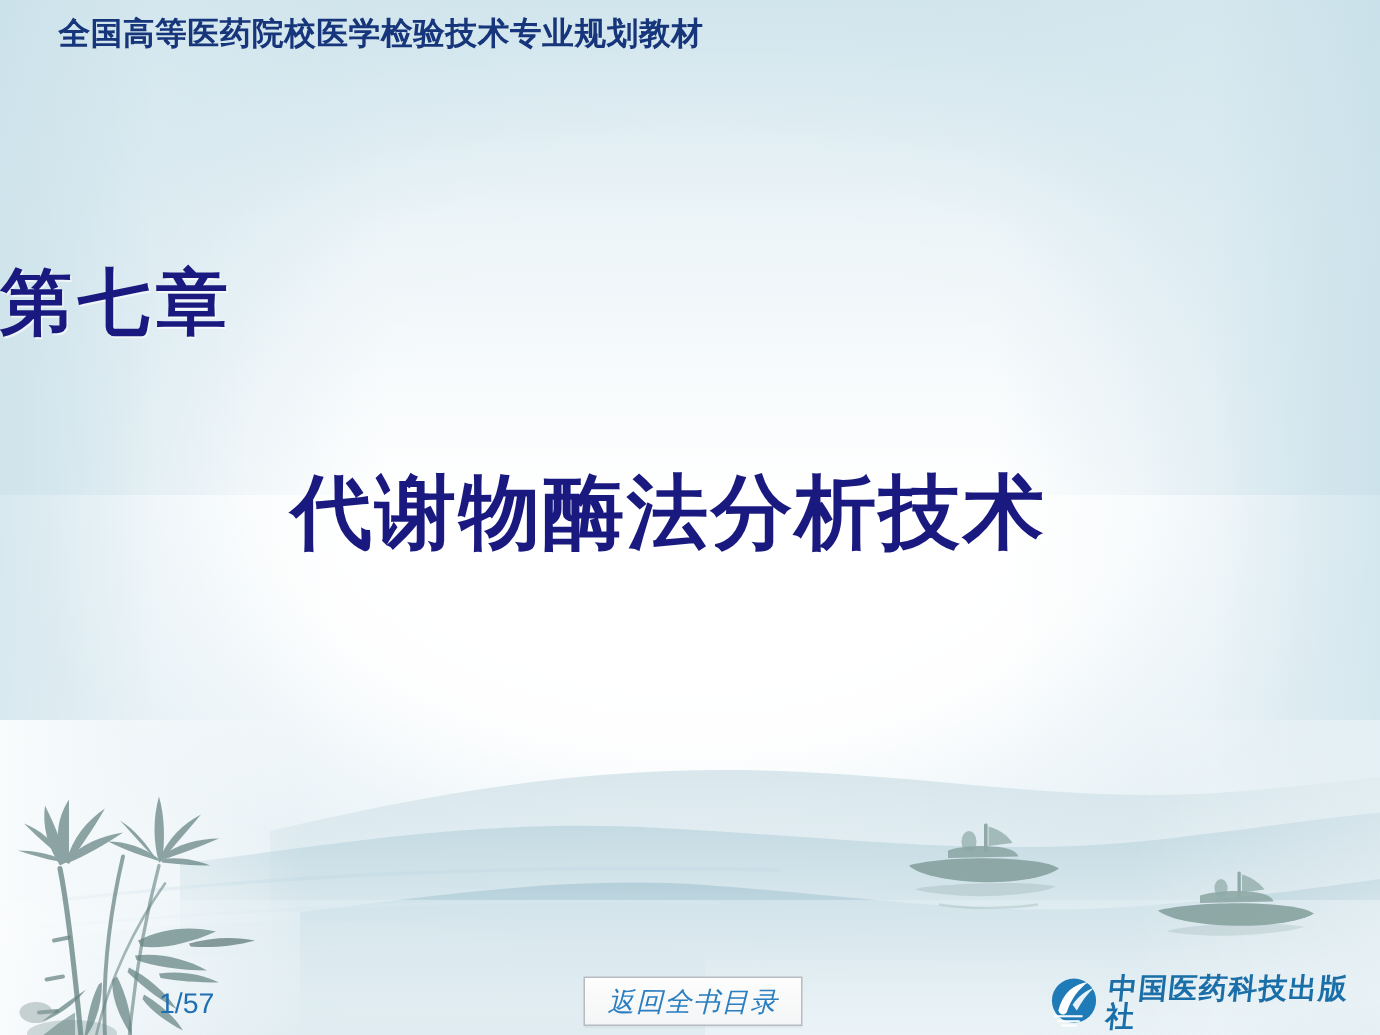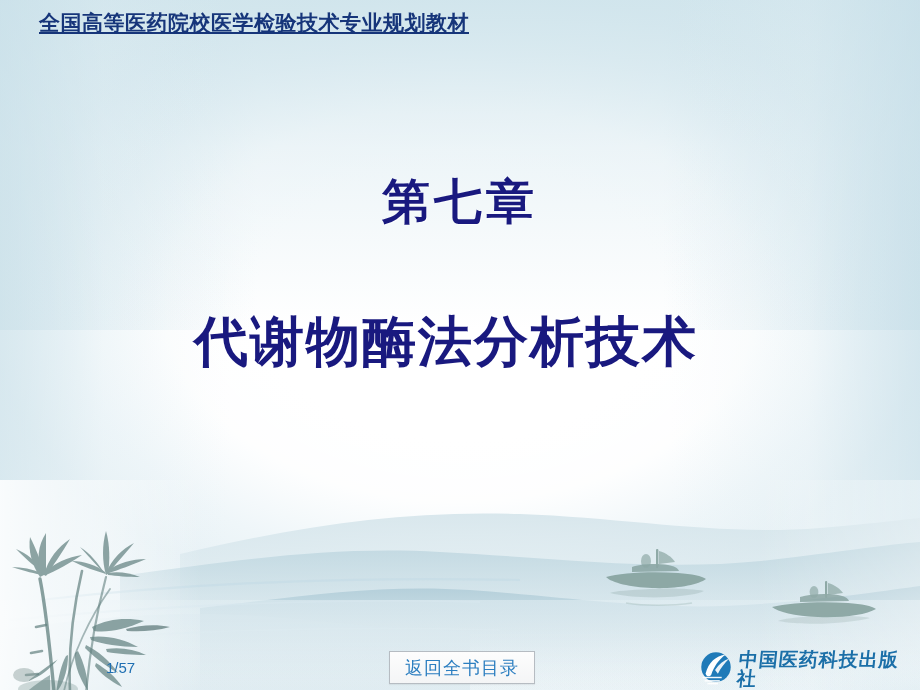--- a/index.html
+++ b/index.html
@@ -86,30 +86,28 @@
   .header {
     position:absolute;
     left:0; top:9px;
     width:508px;
     z-index:10;
     text-align:center;
     color:#16357a;
     font-weight:bold;
     letter-spacing:0.5px;
     line-height:1.32;
-    text-decoration:underline;
   }
   .header .h-line1 { font-size:21px; display:block; }
   .header .h-line2 { font-size:21px; display:block; }
 
   
   .chapter-label {
     position:absolute;
     left:0; top:170px; width:920px;
-    text-align:center;
     z-index:10;
     font-size:48px;
     font-weight:bold;
     color:#19197f;
     letter-spacing:4px;
     text-shadow:1px 1px 0 rgba(255,255,255,0.6);
   }
   .chapter-title {
     position:absolute;
     left:0; top:306px; width:892px;
@@ -120,41 +118,42 @@
     color:#19197f;
     letter-spacing:2px;
     text-shadow:1px 1px 0 rgba(255,255,255,0.6);
   }
 
   
   .page-number {
     position:absolute;
     left:106px; top:659px;
     z-index:12;
-    font-size:15px;
+    font-size:19px;
     color:#1f6fb2;
     font-family:"Liberation Sans", sans-serif;
   }
 
   .toc-button {
     position:absolute;
     left:389px; top:651px;
     width:146px; height:33px;
     z-index:12;
     background:linear-gradient(to bottom, #fdfdfd 0%, #f4f5f6 100%);
     border:1px solid #b6bcc2;
     display:flex; align-items:center; justify-content:center;
     cursor:pointer;
     box-shadow:0 1px 1px rgba(0,0,0,0.05);
   }
   .toc-button span {
     font-size:18px;
     color:#2b7ec0;
     font-weight:normal;
     letter-spacing:1px;
+    font-style:italic;
   }
 
   .publisher {
     position:absolute;
     left:697px; top:649px;
     width:215px; height:40px;
     z-index:12;
     display:flex;
     align-items:flex-start;
   }

